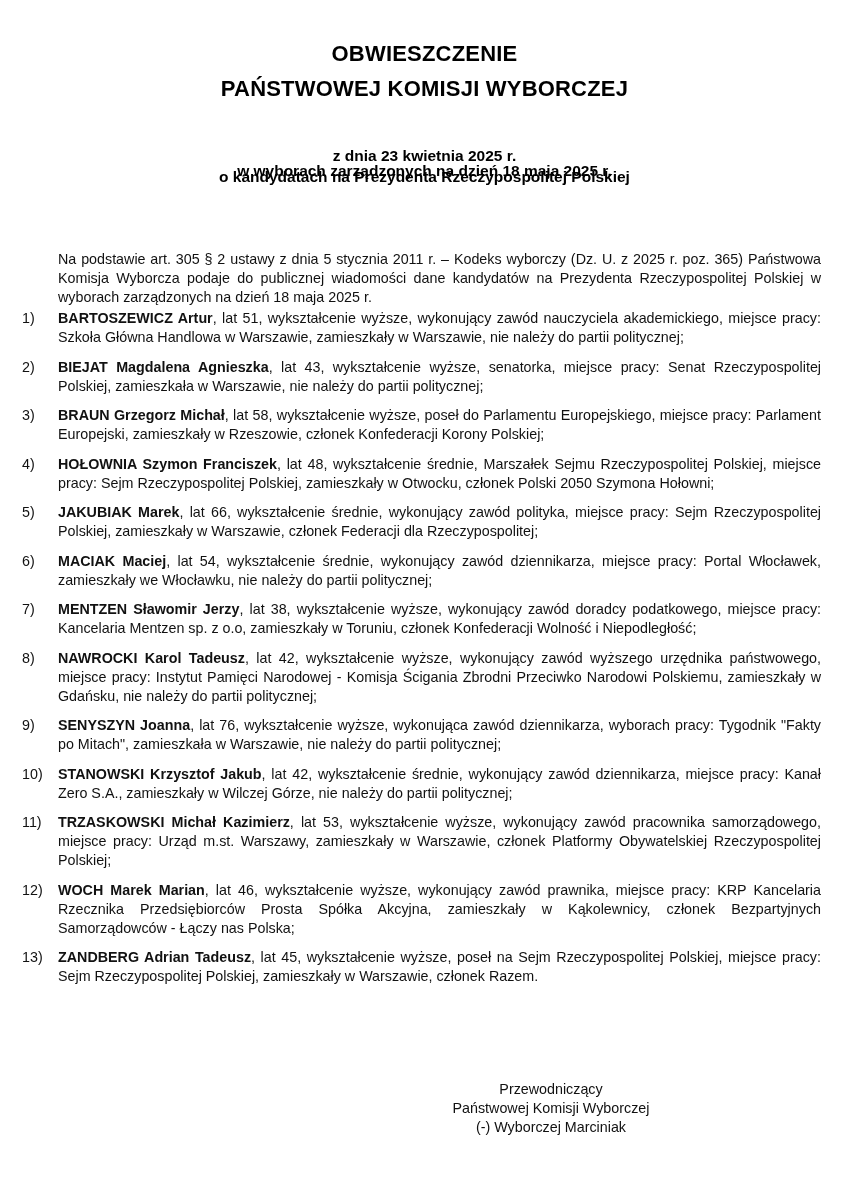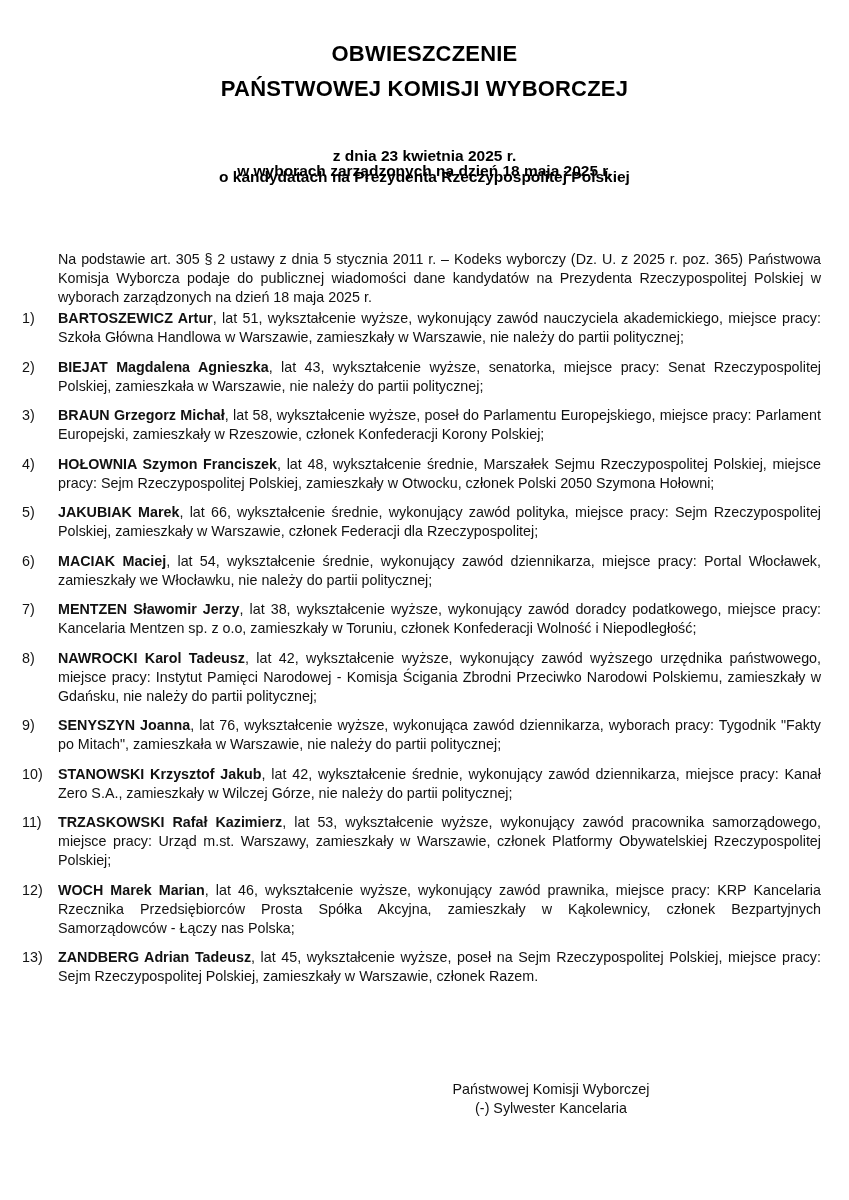--- a/index.html
+++ b/index.html
@@ -141,28 +141,29 @@
     <li class="cand">
       <span class="num">8)</span><span class="name">NAWROCKI Karol Tadeusz</span><span>, lat 42, wykształcenie wyższe, wykonujący zawód wyższego urzędnika państwowego, miejsce pracy: Instytut Pamięci Narodowej - Komisja Ścigania Zbrodni Przeciwko Narodowi Polskiemu, zamieszkały w Gdańsku, nie należy do partii politycznej;</span>
     </li>
     <li class="cand">
       <span class="num">9)</span><span class="name">SENYSZYN Joanna</span><span>, lat 76, wykształcenie wyższe, wykonująca zawód dziennikarza, wyborach pracy: Tygodnik "Fakty po Mitach", zamieszkała w Warszawie, nie należy do partii politycznej;</span>
     </li>
     <li class="cand">
       <span class="num">10)</span><span class="name">STANOWSKI Krzysztof Jakub</span><span>, lat 42, wykształcenie średnie, wykonujący zawód dziennikarza, miejsce pracy: Kanał Zero S.A., zamieszkały w Wilczej Górze, nie należy do partii politycznej;</span>
     </li>
     <li class="cand">
-      <span class="num">11)</span><span class="name">TRZASKOWSKI Rafał Kazimierz</span><span>, lat 53, wykształcenie wyższe, wykonujący zawód pracownika samorządowego, miejsce pracy: Urząd m.st. Warszawy, zamieszkały w Warszawie, członek Platformy Obywatelskiej Rzeczypospolitej Polskiej;</span>
+      <span class="num">11)</span><span class="name">TRZASKOWSKI Michał Kazimierz</span><span>, lat 53, wykształcenie wyższe, wykonujący zawód pracownika samorządowego, miejsce pracy: Urząd m.st. Warszawy, zamieszkały w Warszawie, członek Platformy Obywatelskiej Rzeczypospolitej Polskiej;</span>
     </li>
     <li class="cand">
       <span class="num">12)</span><span class="name">WOCH Marek Marian</span><span>, lat 46, wykształcenie wyższe, wykonujący zawód prawnika, miejsce pracy: KRP Kancelaria Rzecznika Przedsiębiorców Prosta Spółka Akcyjna, zamieszkały w Kąkolewnicy, członek Bezpartyjnych Samorządowców - Łączy nas Polska;</span>
     </li>
     <li class="cand">
       <span class="num">13)</span><span class="name">ZANDBERG Adrian Tadeusz</span><span>, lat 45, wykształcenie wyższe, poseł na Sejm Rzeczypospolitej Polskiej, miejsce pracy: Sejm Rzeczypospolitej Polskiej, zamieszkały w Warszawie, członek Razem.</span>
     </li>
   </ol>
 
   <div class="signature">
+    <div>Przewodniczący</div>
     <div>Państwowej Komisji Wyborczej</div>
-    <div>(-) Sylwester Kancelaria</div>
+    <div>(-) Wyborczej Marciniak</div>
   </div>
 
 </div>
 
 </body></html>

